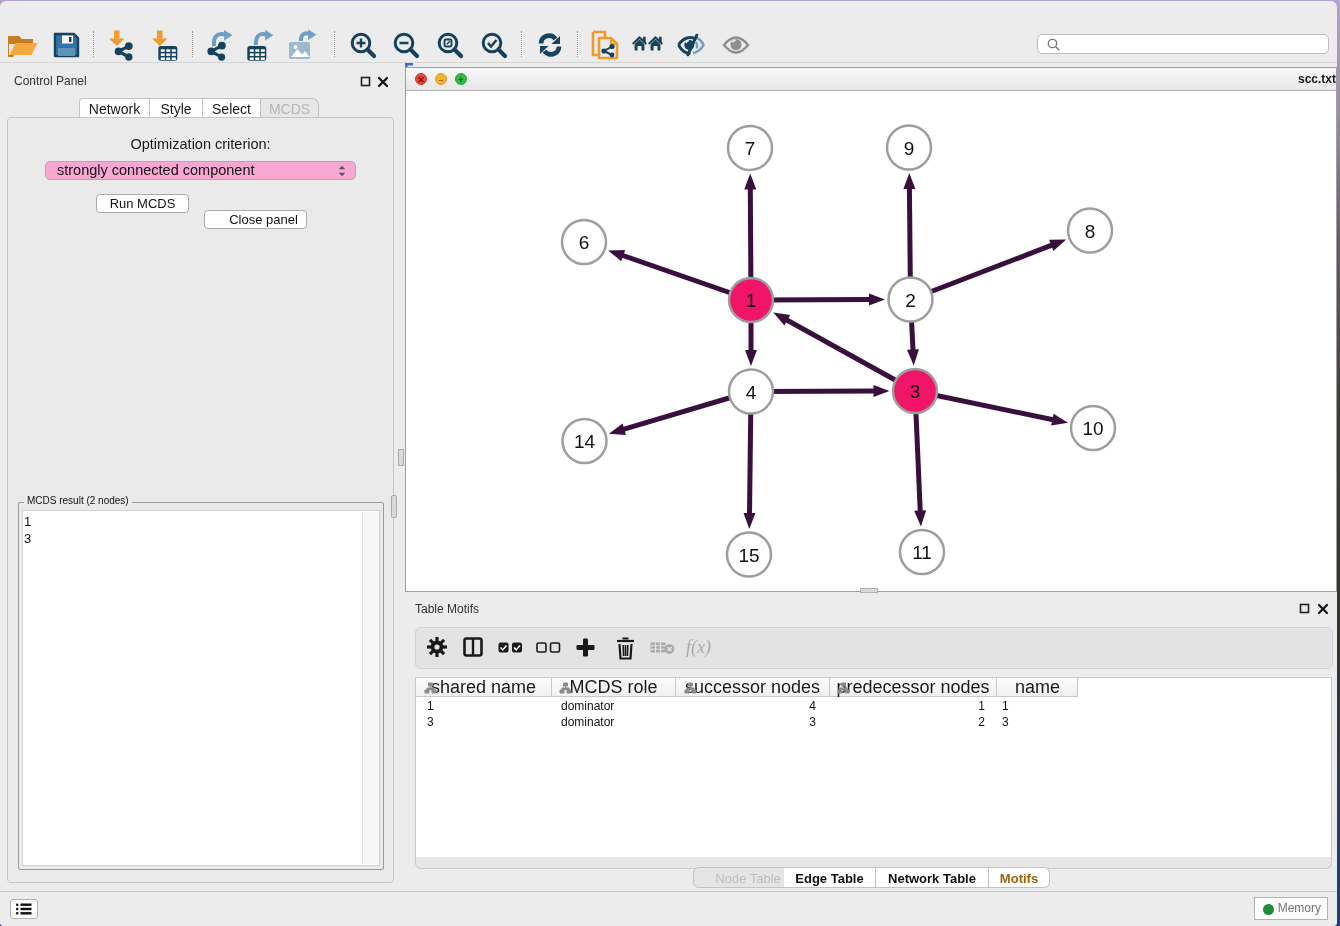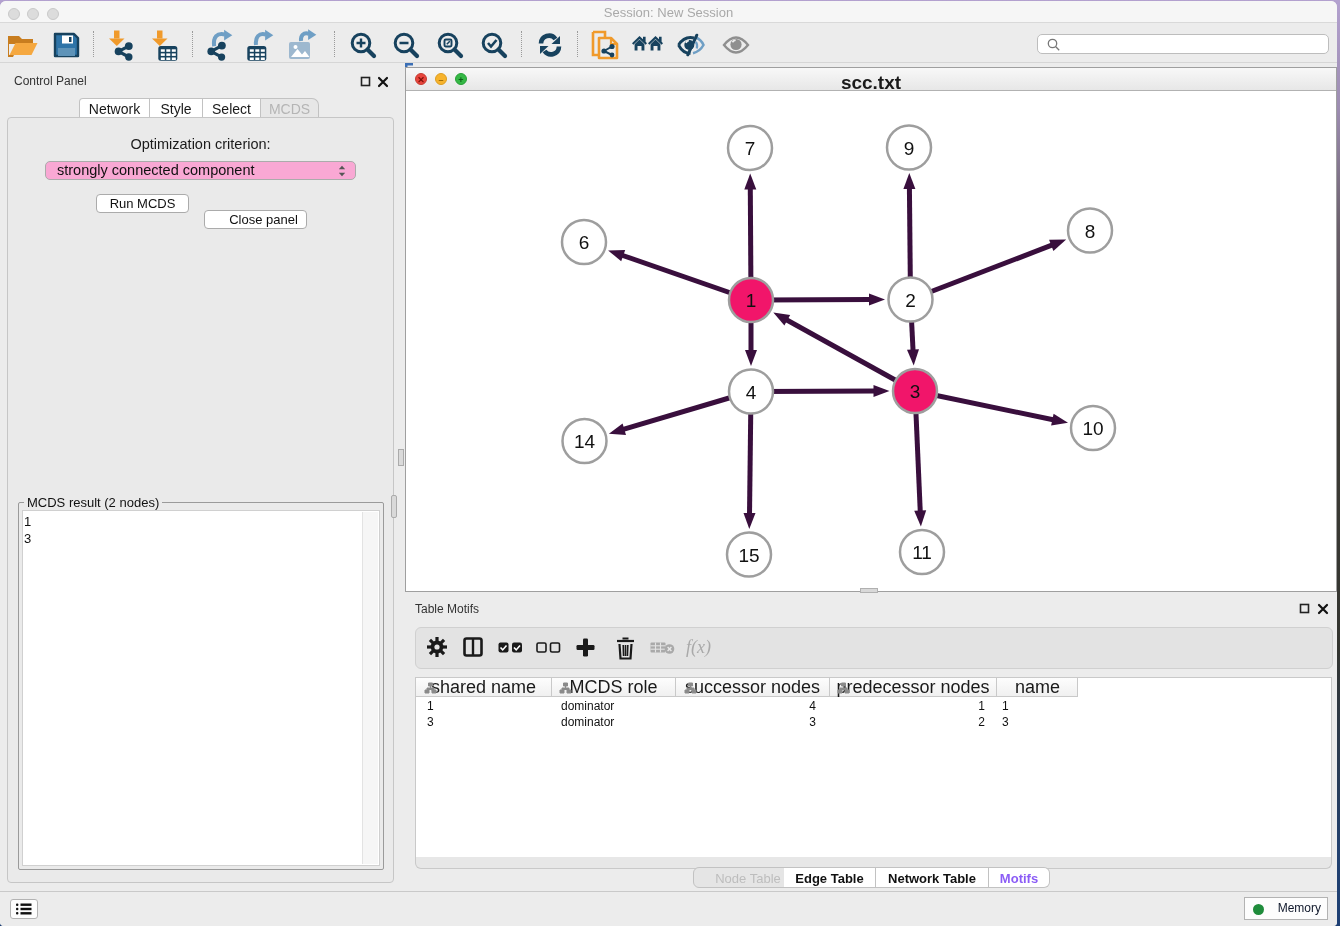--- a/index.html
+++ b/index.html
@@ -23,58 +23,52 @@
 #searchbox { position:absolute; left:1037px; top:10px; width:292px; height:20px; background:#fff; border:1px solid #bdbdbd; border-radius:5px; }
 
 #cp-title { position:absolute; left:14px; top:73px; font-size:12px; color:#333; }
 #cp-tabs { position:absolute; left:79px; top:97px; height:20px; }
 .cptab { position:absolute; top:0; height:20px; font-size:14px; color:#1a1a1a; text-align:center; line-height:20px; background:#fff; border:1px solid #c2c2c2; border-bottom:none;}
 #cp-box { position:absolute; left:7px; top:116px; width:387px; height:766px; border:1px solid #c6c6c6; background:#eaeaea; border-radius:4px;}
 #opt-label { position:absolute; left:0; top:18px; width:100%; text-align:center; font-size:14.5px; color:#1a1a1a;}
 #dropdown { position:absolute; left:37px; top:43px; width:311px; height:19px; background:#f9a8d4; border:1px solid #ababab; border-radius:5px; font-size:14.5px; color:#111; line-height:17px; padding-left:11px;}
 .btn { position:absolute; height:19px; background:#fff; border:1px solid #ababab; border-radius:4px; font-size:13px; color:#111; text-align:center; line-height:17px;}
 #fieldset { position:absolute; left:10px; top:384px; width:366px; height:368px; border:1px solid #9a9a9a; border-radius:2px;}
-#fs-label { position:absolute; left:5px; top:-8px; background:#eaeaea; padding:0 3px; font-size:13px; color:#111;}
+#fs-label { position:absolute; left:5px; top:-8px; background:#eaeaea; padding:0 3px; font-size:10px; color:#111;}
 #fs-inner { position:absolute; left:3px; top:7px; right:3px; bottom:3px; background:#fff; border:1px solid #d0d0d0; font-size:13px; color:#111; line-height:17px; padding:2px 0 0 1px;}
 #fs-scroll { position:absolute; right:1px; top:1px; width:16px; bottom:1px; background:#f6f6f6; border-left:1px solid #e3e3e3;}
 #vhandle { position:absolute; left:398px; top:448px; width:6px; height:17px; background:#dadada; border:1px solid #ababab; }
 
 #frame { position:absolute; left:405px; top:66px; width:932px; height:525px; border:1px solid #9f9f9f; background:#fff;}
 #frame-tb { position:absolute; left:0; top:0; right:0; height:23px; background:linear-gradient(#f8f8f8,#e7e7e7); border-bottom:1px solid #b2b2b2;}
 .mac { position:absolute; top:4.5px; width:12px; height:12px; border-radius:50%; text-align:center; line-height:12px; font-size:9px; font-weight:700;}
-#frame-title { position:absolute; left:0; right:0; top:4px; text-align:center; font-size:19px; font-weight:700; color:#1a1a1a;}
+#frame-title { position:absolute; left:0; right:0; top:4px; text-align:right; font-size:12px; font-weight:700; color:#1a1a1a;}
 #net { position:absolute; left:0; top:24px; }
 #hhandle { position:absolute; left:860px; top:587px; width:18px; height:5px; background:#d8d8d8; border:1px solid #b0b0b0;}
 
 #tp-title { position:absolute; left:415px; top:601px; font-size:12px; color:#333;}
 #tp-toolbar { position:absolute; left:415px; top:626px; width:918px; height:42px; background:#e3e3e3; border:1px solid #d0d0d0; border-radius:6px;}
 #tbl { position:absolute; left:415px; top:676px; width:917px; height:180px; background:#fff; border:1px solid #c9c9c9; border-bottom:none;}
 #tbl-head { position:absolute; left:0; top:0; width:662px; height:19px; background:linear-gradient(#fdfdfd,#f0f0f0); border-bottom:1px solid #c9c9c9; border-right:1px solid #c9c9c9;}
 .hcell { position:absolute; top:0; height:19px; border-right:1px solid #c9c9c9; font-size:18px; color:#1a1a1a; text-align:center; line-height:19px;}
 .rtext { position:absolute; font-size:12px; color:#111; height:16px; line-height:16px;}
 #tbl-scroll { position:absolute; left:415px; top:856px; width:917px; height:12px; background:#e7e7e7; border:1px solid #c9c9c9; border-top:none; border-radius:0 0 6px 6px;}
 #tp-tabs { position:absolute; left:693px; top:866px; height:21px;}
 .tptab { position:absolute; top:0; height:21px; font-size:13px; font-weight:700; text-align:center; line-height:21px; border:1px solid #c2c2c2; }
 
 #status { position:absolute; left:0; right:0; bottom:0; height:35px; background:#ececec; border-top:1px solid #c9c9c9;}
 #listbtn { position:absolute; left:10px; bottom:7px; width:28px; height:20px; background:#fdfdfd; border:1px solid #b3b3b3; border-radius:3px;}
-#membtn { position:absolute; right:9px; bottom:6px; width:84px; height:23px; background:#fdfdfd; border:1px solid #b3b3b3; font-size:12px; color:#0f172a; text-align:right; line-height:21px; padding-right:6px;}
+#membtn { position:absolute; right:9px; bottom:6px; width:74px; height:23px; background:#fdfdfd; border:1px solid #b3b3b3; font-size:12px; color:#737373; text-align:right; line-height:21px; padding-right:6px;}
 #memdot { position:absolute; left:8px; top:6px; width:11px; height:11px; border-radius:50%; background:#1f8c3b;}
 svg { position:absolute; overflow:visible; }
 </style>
 </head>
 <body>
 <div id="win">
 
-  <div id="titlebar">
-    <div class="tl" style="left:8px;"></div>
-    <div class="tl" style="left:27px;"></div>
-    <div class="tl" style="left:47px;"></div>
-    <div id="wintitle">Session: New Session</div>
-  </div>
 
   <div id="toolbar">
     <div id="icons-main">
 <svg width="32" height="32" style="left:6px; top:5px;" viewBox="0 0 32 32">
           <path d="M3 7 h10 l3 3 h11 v5 H3 Z" fill="#c87d1f"></path>
           <path d="M3 7 v19 h5 l-1 2 h-5 V7 Z" fill="#c87d1f"></path>
           <path d="M9.5 14 h22 l-6 12 H3.5 Z" fill="#f5a840"></path>
         </svg>
 <svg width="32" height="32" style="left:50px; top:5px;" viewBox="0 0 32 32">
           <path d="M5 5 h19 l4 4 v18 H5 Z" fill="#2e74a8" stroke="#17425e" stroke-width="2.4" stroke-linejoin="round"></path>
@@ -420,21 +414,21 @@
       <div class="rtext" style="left:145px; top:36px;">dominator</div>
       <div class="rtext" style="left:260px; top:36px; width:140px; text-align:right;">3</div>
       <div class="rtext" style="left:414px; top:36px; width:155px; text-align:right;">2</div>
       <div class="rtext" style="left:586px; top:36px;">3</div>
   </div>
   <div id="tbl-scroll"></div>
   <div id="tp-tabs">
     <div class="tptab" style="left:0; width:110px; background:#e5e5e5; color:#bdbdbd; border-radius:6px 0 0 6px; font-weight:400;">Node Table</div>
     <div class="tptab" style="left:91px; width:92px; background:#fff; color:#111; border-left:none;">Edge Table</div>
     <div class="tptab" style="left:183px; width:113px; background:#fff; color:#111; border-left:none;">Network Table</div>
-    <div class="tptab" style="left:296px; width:61px; background:#fff; color:#8b5cf6; border-left:none; border-radius:0 6px 6px 0;">Motifs</div>
+    <div class="tptab" style="left:296px; width:61px; background:#fff; color:#a16207; border-left:none; border-radius:0 6px 6px 0;">Motifs</div>
   </div>
 
   <div id="status">
     <div id="listbtn">
       <svg width="16" height="12" style="left:5px; top:3px;" viewBox="0 0 16 12">
         <g fill="#111">
           <rect x="0" y="0.5" width="2.4" height="2.4" rx="1"></rect>
             <rect x="4.5" y="0.5" width="11" height="2.4"></rect>
           <rect x="0" y="4.8" width="2.4" height="2.4" rx="1"></rect>
             <rect x="4.5" y="4.8" width="11" height="2.4"></rect>

